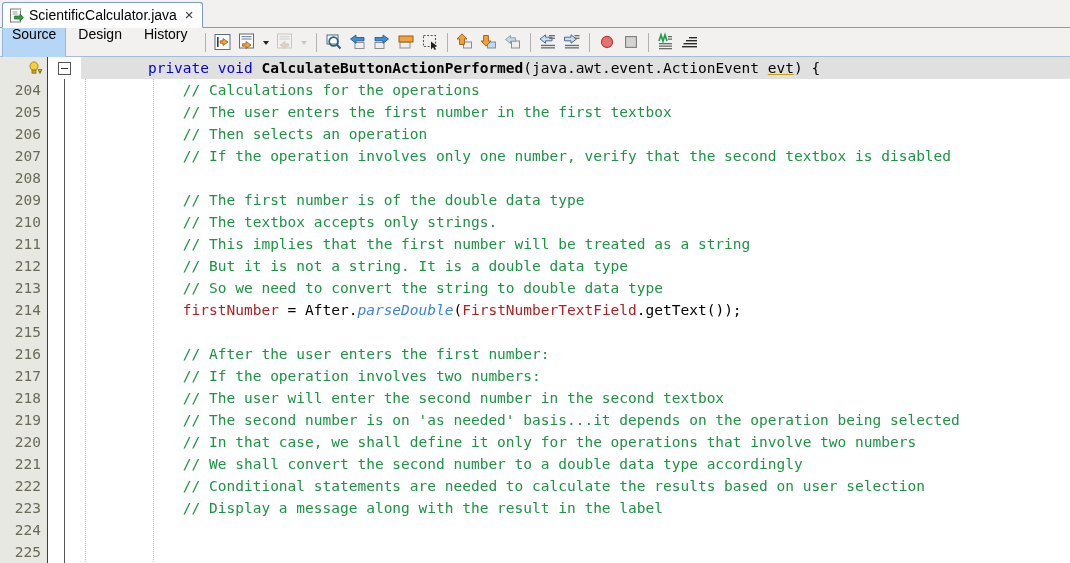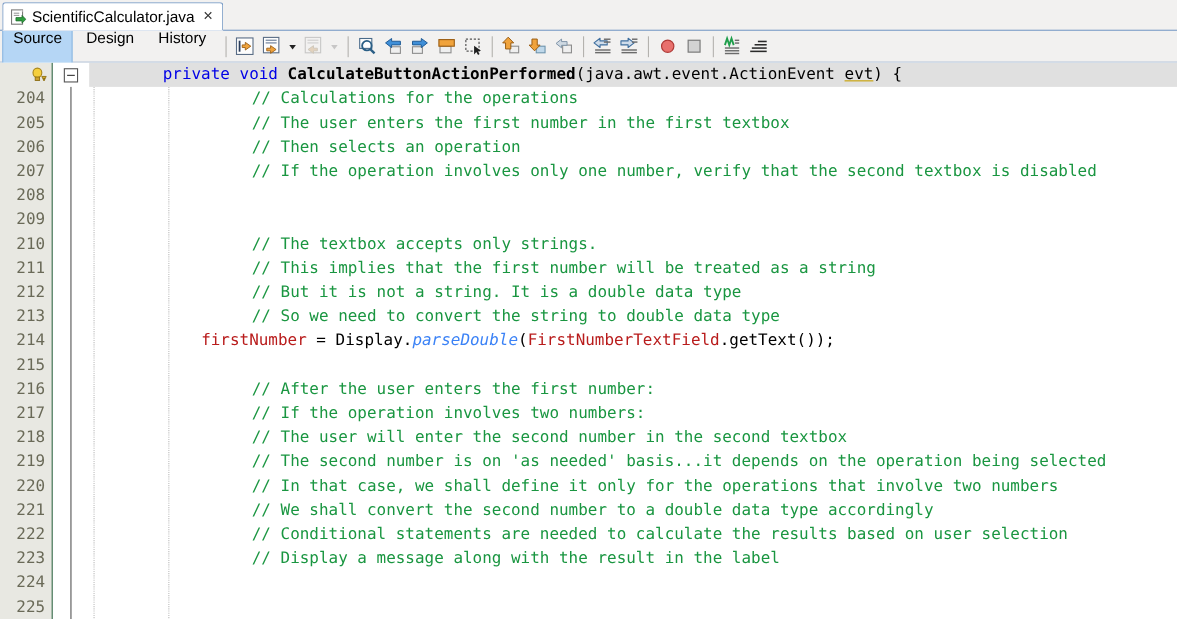--- a/index.html
+++ b/index.html
@@ -101,21 +101,21 @@
     position: relative;
     height: 507px;
     background: #ffffff;
     overflow: hidden;
   }
   .gutter {
     position: absolute;
     left: 0; top: 0; bottom: 0;
     width: 47px;
     background: #e8e8e2;
-    border-right: 1px solid #14532d;
+    border-right: 3px solid #14532d;
   }
   .foldcol {
     position: absolute;
     left: 48px; top: 0; bottom: 0;
     width: 33px;
     background: #ffffff;
   }
   .foldline {
     position: absolute;
     left: 16px;
@@ -186,21 +186,21 @@
   .row {
     height: 22px;
     line-height: 22px;
     white-space: pre;
     position: relative;
     padding-left: 32px;
   }
 
   .k  { color: #0000e6; }          
   .m  { color: #000000; font-weight: bold; }  
-  .c  { color: #1a9641; margin-left: 46px; }
+  .c  { color: #1a9641; }
   .f  { color: #b91c1c; }          
   .p  { color: #000000; }          
   .i  { color: #3b82f6; font-style: italic; }
   .und { text-decoration: underline; text-decoration-color: #c8a000; text-decoration-style: solid; }
 </style>
 </head>
 <body>
 
 <div class="tabstrip">
   <div class="tab">
@@ -421,26 +421,26 @@
   <div class="codearea">
     <div class="indentguide" style="left:4px;"></div>
     <div class="indentguide" style="left:72px;"></div>
     <div class="rows" id="code-rows">
         <div class="row"><span class="p">    </span><span class="k">private</span><span class="p"> </span><span class="k">void</span><span class="p"> </span><span class="m">CalculateButtonActionPerformed</span><span class="p">(java.awt.event.ActionEvent </span><span class="und">evt</span><span class="p">) {</span></div>
         <div class="row"><span class="p">        </span><span class="c">// Calculations for the operations</span></div>
         <div class="row"><span class="p">        </span><span class="c">// The user enters the first number in the first textbox</span></div>
         <div class="row"><span class="p">        </span><span class="c">// Then selects an operation</span></div>
         <div class="row"><span class="p">        </span><span class="c">// If the operation involves only one number, verify that the second textbox is disabled</span></div>
         <div class="row"><span class="p">        </span></div>
-        <div class="row"><span class="p">        </span></div>
+        <div class="row"><span class="p">        </span><span class="c">// The first number is of the double data type</span></div>
         <div class="row"><span class="p">        </span><span class="c">// The textbox accepts only strings.</span></div>
         <div class="row"><span class="p">        </span><span class="c">// This implies that the first number will be treated as a string</span></div>
         <div class="row"><span class="p">        </span><span class="c">// But it is not a string. It is a double data type</span></div>
         <div class="row"><span class="p">        </span><span class="c">// So we need to convert the string to double data type</span></div>
-        <div class="row"><span class="p">        </span><span class="f">firstNumber</span><span class="p"> = Display.</span><span class="i">parseDouble</span><span class="p">(</span><span class="f">FirstNumberTextField</span><span class="p">.getText());</span></div>
+        <div class="row"><span class="p">        </span><span class="f">firstNumber</span><span class="p"> = After.</span><span class="i">parseDouble</span><span class="p">(</span><span class="f">FirstNumberTextField</span><span class="p">.getText());</span></div>
         <div class="row"><span class="p"></span></div>
         <div class="row"><span class="p">        </span><span class="c">// After the user enters the first number:</span></div>
         <div class="row"><span class="p">        </span><span class="c">// If the operation involves two numbers:</span></div>
         <div class="row"><span class="p">        </span><span class="c">// The user will enter the second number in the second textbox</span></div>
         <div class="row"><span class="p">        </span><span class="c">// The second number is on 'as needed' basis...it depends on the operation being selected</span></div>
         <div class="row"><span class="p">        </span><span class="c">// In that case, we shall define it only for the operations that involve two numbers</span></div>
         <div class="row"><span class="p">        </span><span class="c">// We shall convert the second number to a double data type accordingly</span></div>
         <div class="row"><span class="p">        </span><span class="c">// Conditional statements are needed to calculate the results based on user selection</span></div>
         <div class="row"><span class="p">        </span><span class="c">// Display a message along with the result in the label</span></div>
         <div class="row"><span class="p"></span></div>

